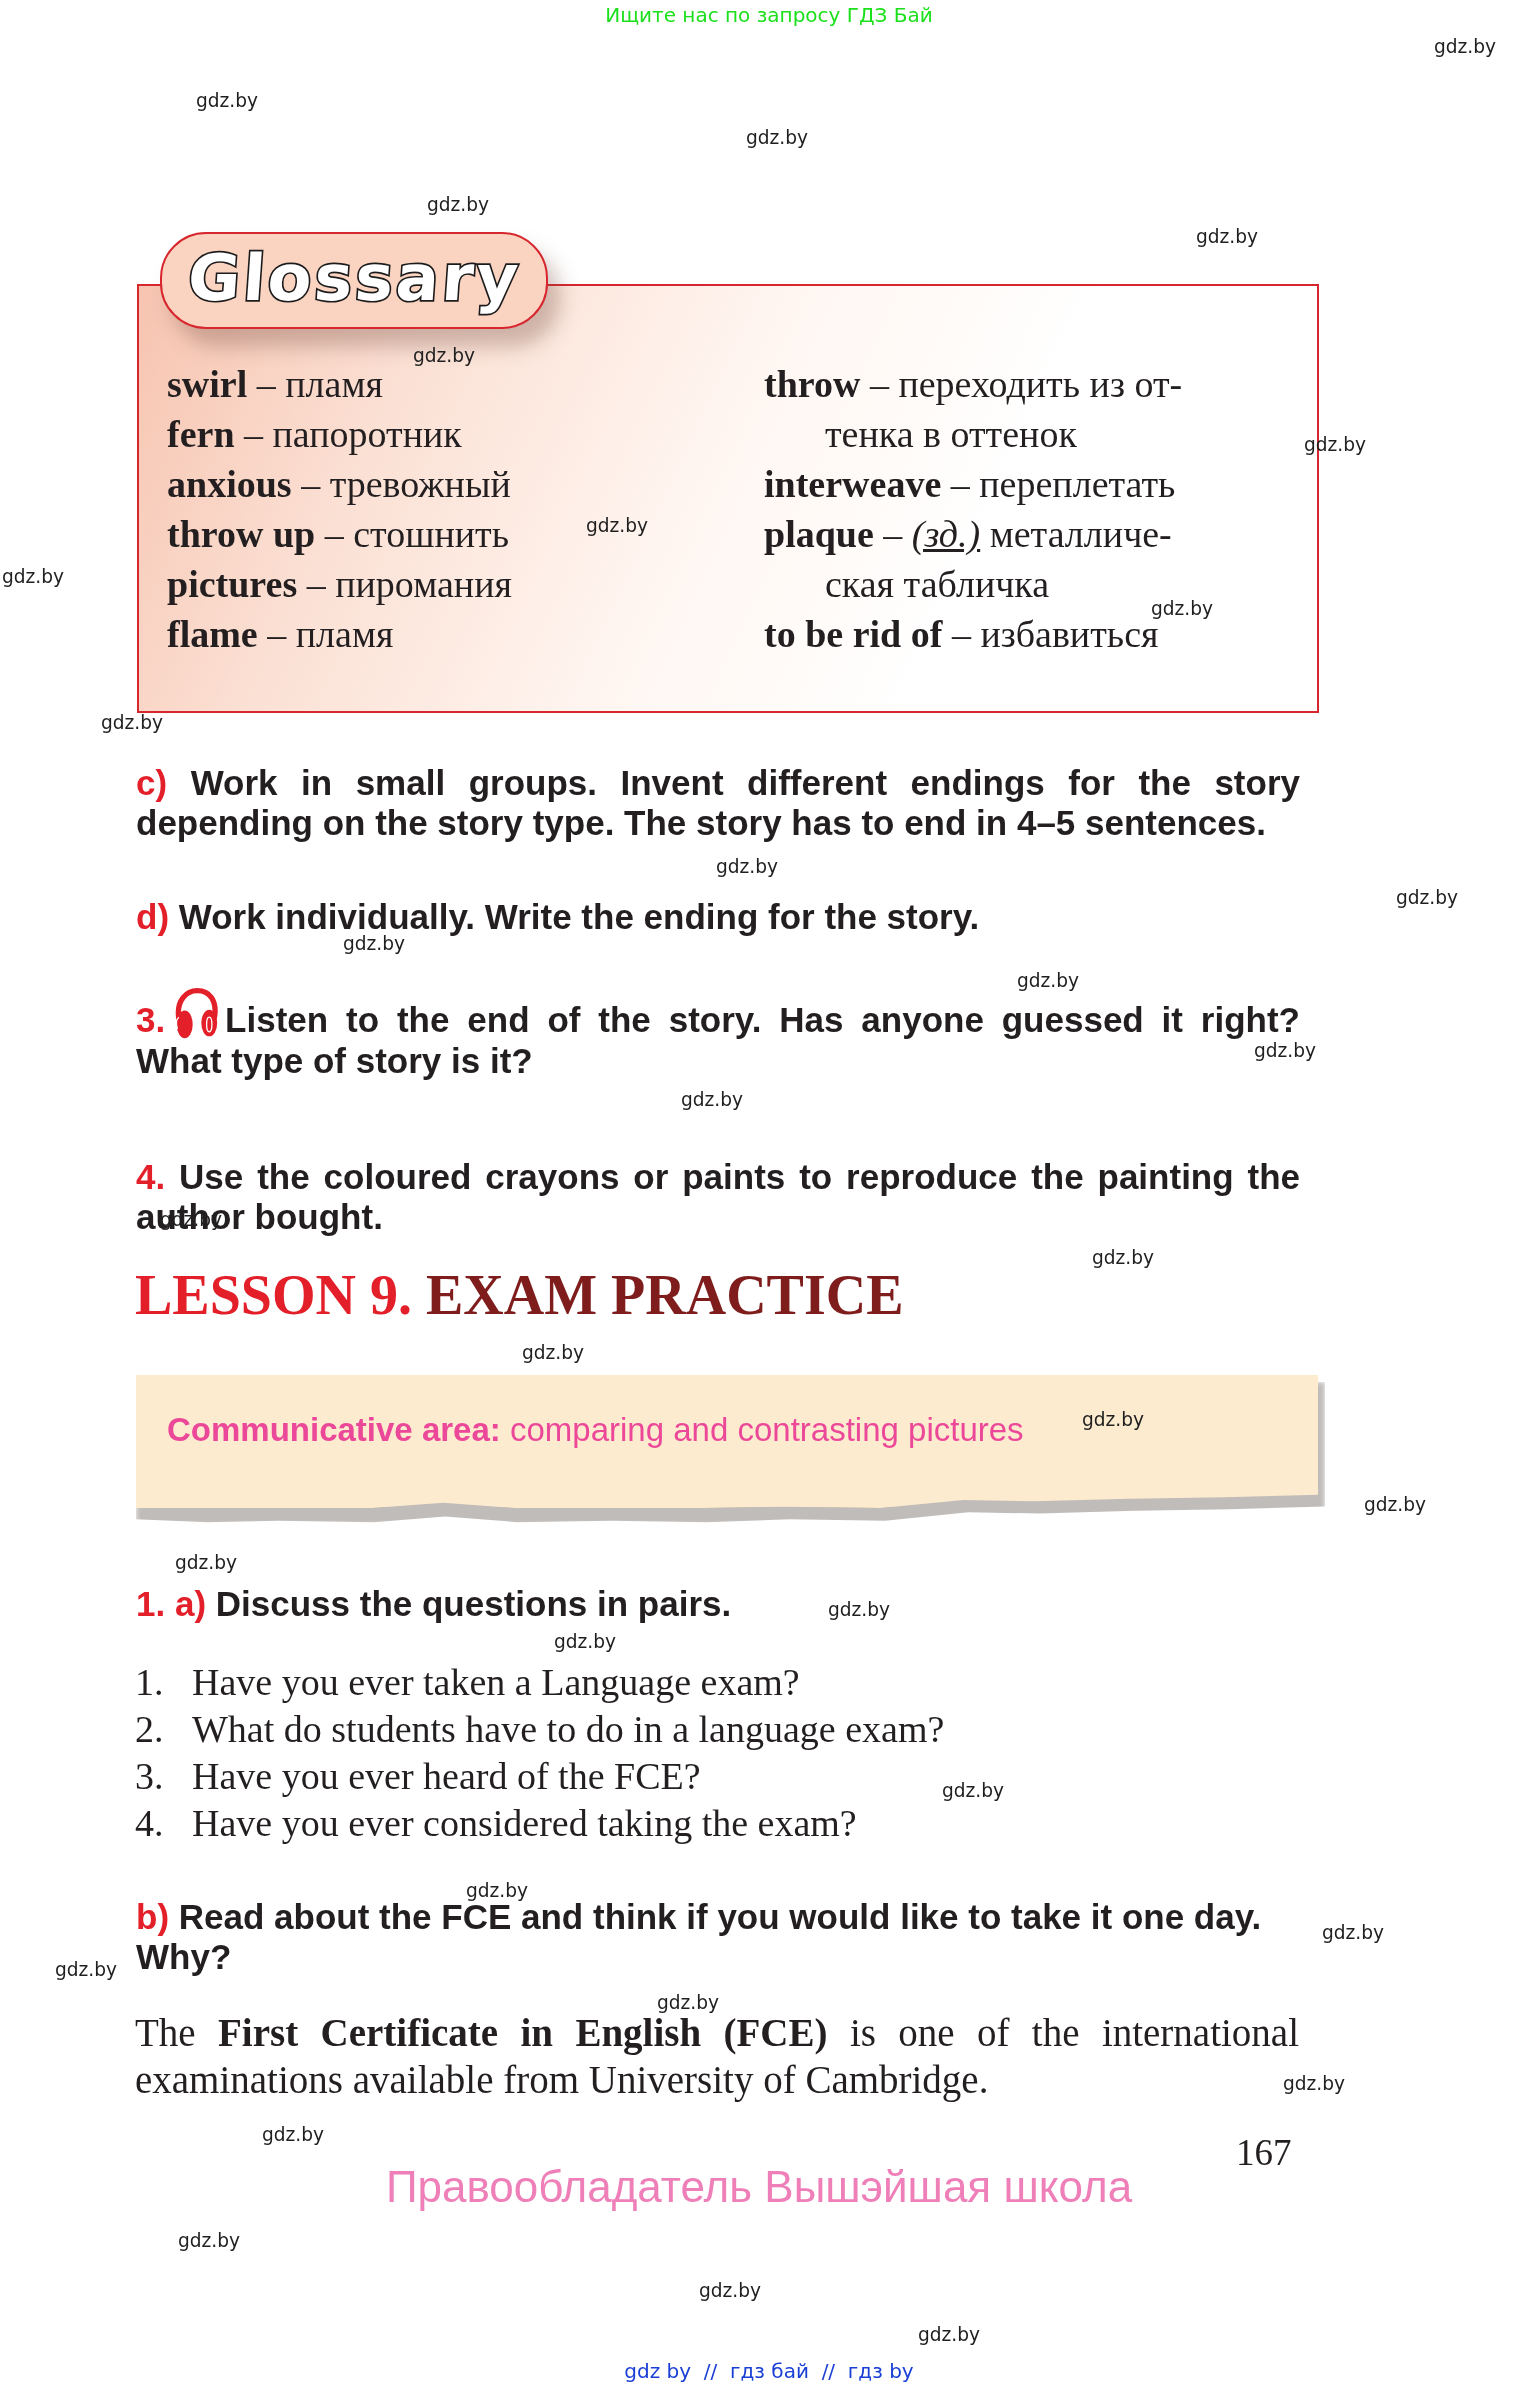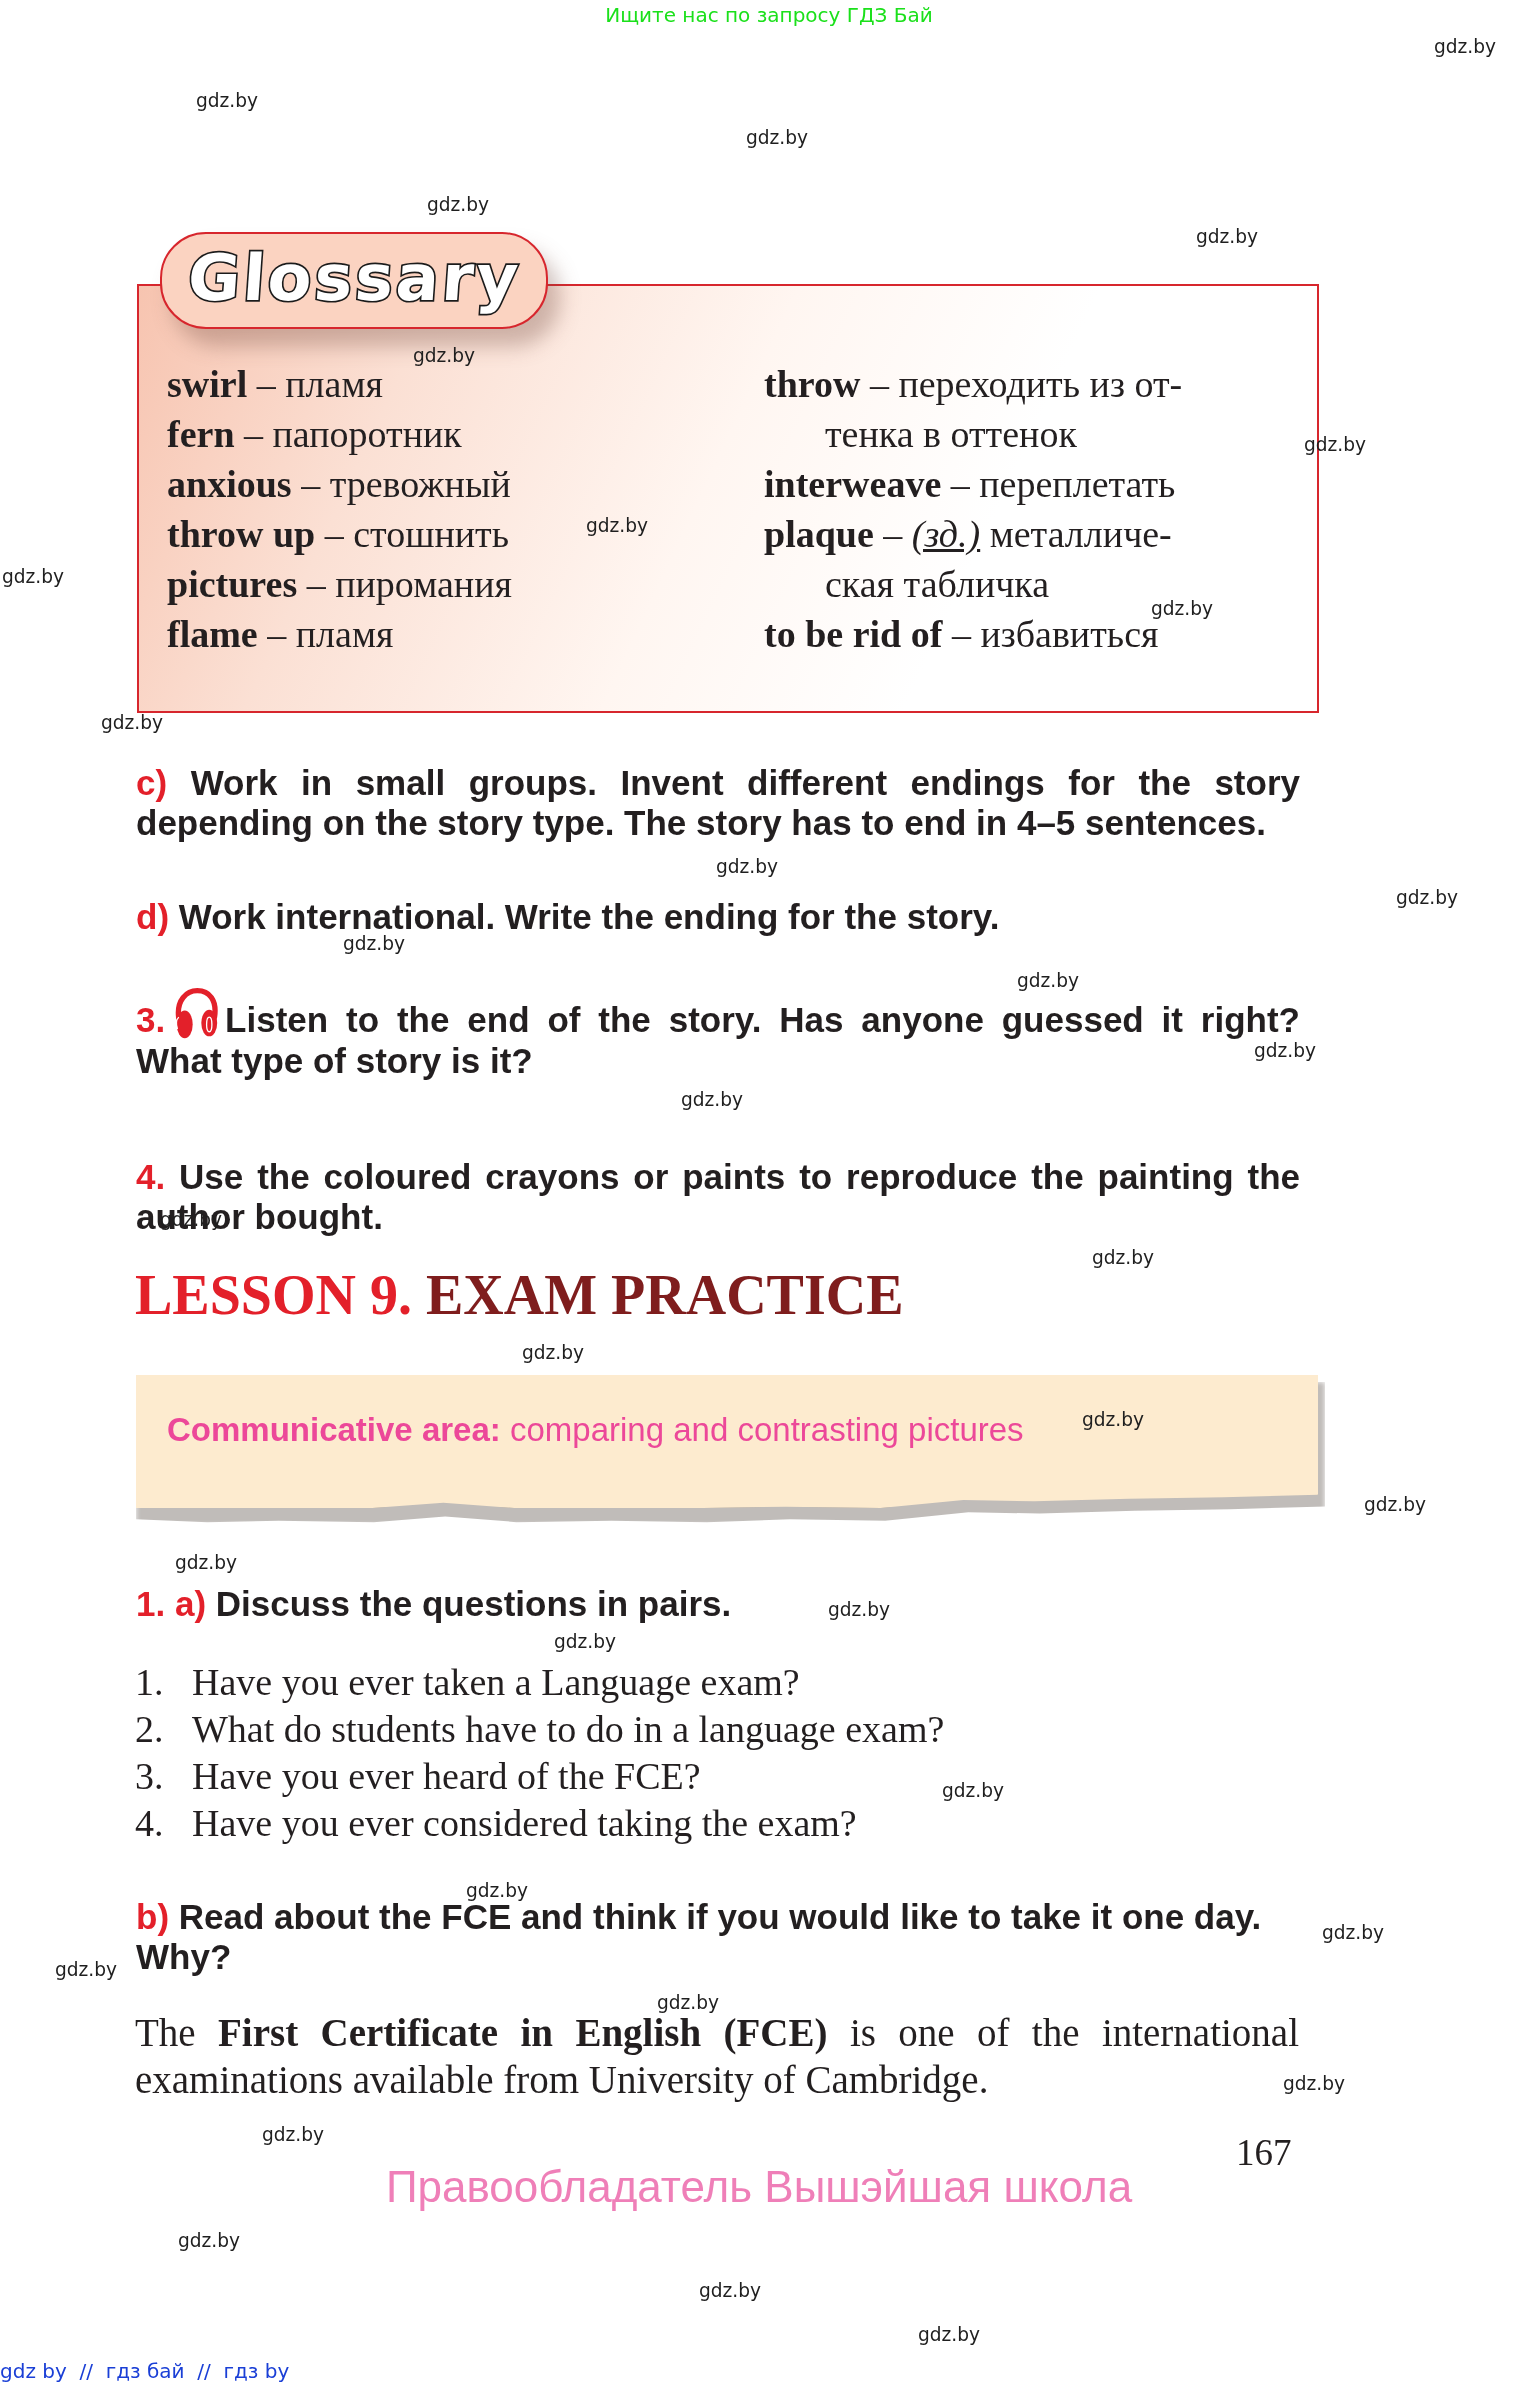--- a/index.html
+++ b/index.html
@@ -112,21 +112,21 @@
   .page-num {
     left: 1236px; top: 2131px;
     font-family: "Liberation Serif", serif; font-size: 37px; line-height: 43px; color: #231f20;
   }
   .copyright {
     left: 0; width: 1538px; top: 2160px; text-align: center;
     font-family: "Liberation Sans", sans-serif; font-size: 44px; line-height: 53px; color: #ef7fb8;
     padding-right: 20px; box-sizing: border-box;
   }
   .footer-links {
-    left: 0; width: 1538px; top: 2358px; 
+    left: 0; width: 1538px; top: 2358px; text-align: center;
     font-family: "DejaVu Sans", sans-serif; font-size: 20px; line-height: 26.6px; color: #1a3fd6;
     white-space: pre;
   }
 </style>
 </head>
 <body>
 
 <div class="abs promo-top">Ищите нас по запросу ГДЗ Бай</div>
 
 <div class="abs glossary-box"></div>
@@ -152,21 +152,21 @@
   <div class="gl-entry"><span class="gl-term">to be rid of</span><span> – </span><span>избавиться</span></div>
 </div>
 
 <div class="abs task justify" style="top:763px;">
   <span class="red">c)</span>
   <span>Work in small groups. Invent different endings for the story depending on the story type. The story has to end in 4–5 sentences.</span>
 </div>
 
 <div class="abs task" style="top:897px;">
   <span class="red">d)</span>
-  <span>Work international. Write the ending for the story.</span>
+  <span>Work individually. Write the ending for the story.</span>
 </div>
 
 <div class="abs task justify" style="top:988px;">
   <span class="red">3.</span><span class="headset">
     <svg viewBox="0 0 72 80" width="48" height="53">
       <path d="M10 46 C6 18 22 4 38 4 C56 4 68 18 64 44" fill="none" stroke="#e3202a" stroke-width="8" stroke-linecap="round"></path>
       <ellipse cx="19" cy="55" rx="12" ry="21" fill="#e3202a"></ellipse>
       <ellipse cx="56" cy="53" rx="12" ry="20" fill="#e3202a"></ellipse>
       <ellipse cx="56" cy="55" rx="4" ry="11" fill="none" stroke="#ffffff" stroke-width="2"></ellipse>
       <path d="M10 44 Q4 50 8 62" fill="none" stroke="#ffffff" stroke-width="2"></path>

